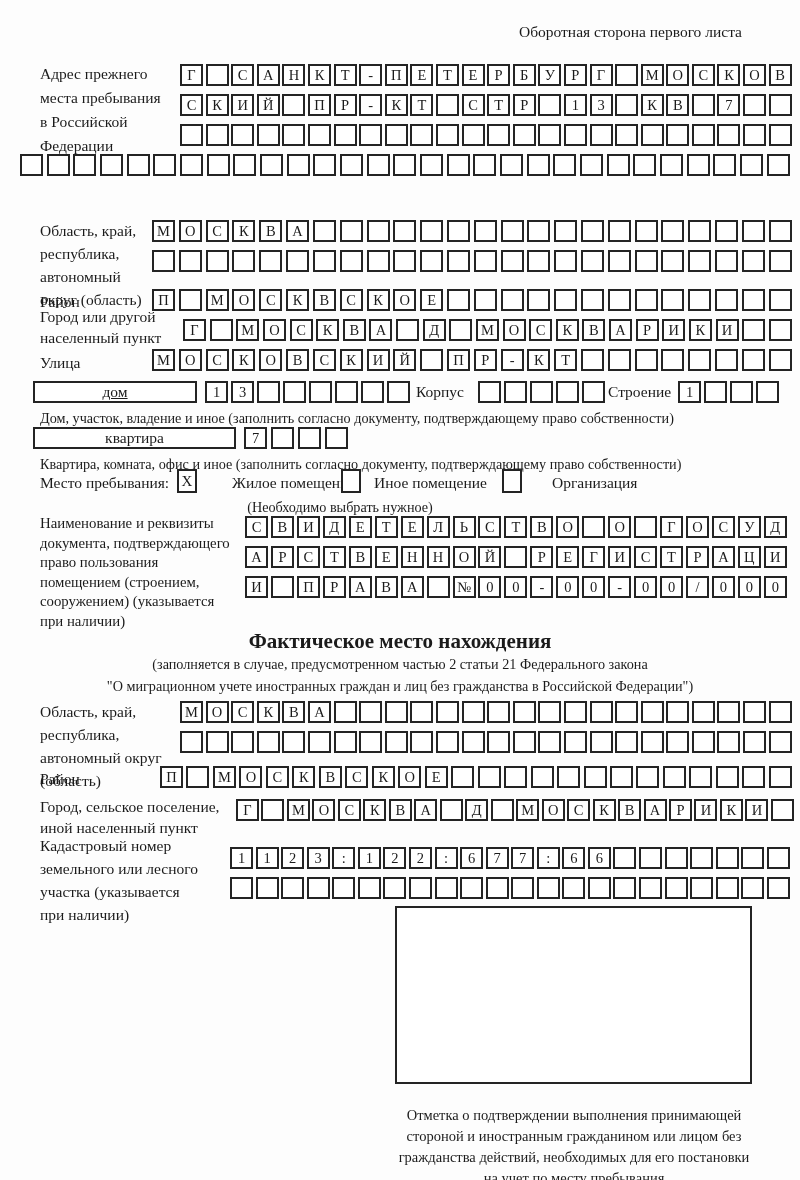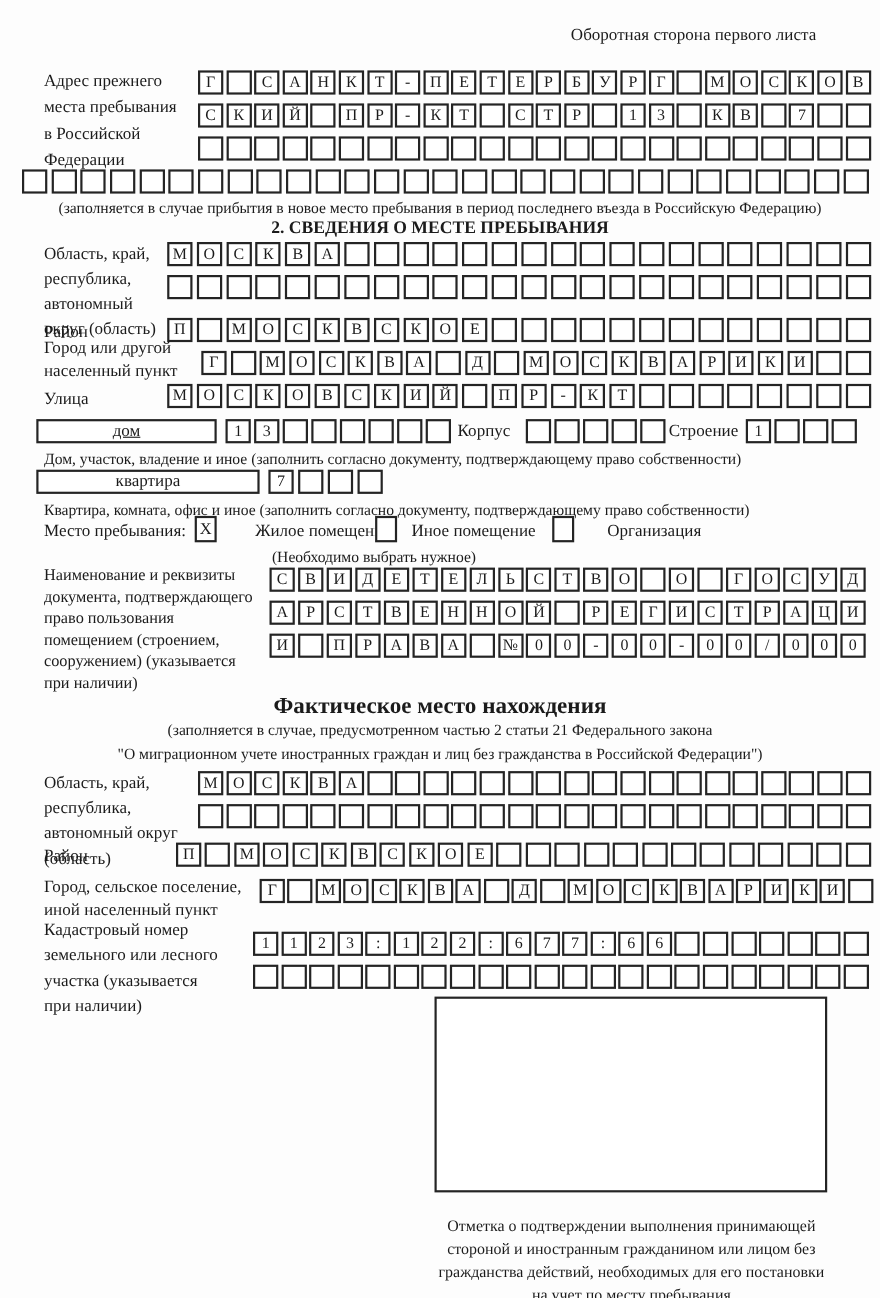--- a/index.html
+++ b/index.html
@@ -141,23 +141,21 @@
       <span class="cell"></span>
       <span class="cell"></span>
       <span class="cell"></span>
       <span class="cell"></span>
       <span class="cell"></span>
       <span class="cell"></span>
       <span class="cell"></span>
       <span class="cell"></span>
       <span class="cell"></span>
     </div>
-  <div class="abs note centered" style="top:181px;">(заполняется в случае прибытия в новое место пребывания в период последнего въезда в Российскую Федерацию)</div>
-
-  <div class="abs title centered" style="top:199px;">2. СВЕДЕНИЯ О МЕСТЕ ПРЕБЫВАНИЯ</div>
+
 
   <div class="abs label" style="left:40px;top:219px;width:140px;line-height:23px;">Область, край,
 республика,
 автономный
 округ (область)</div>
   <div class="cellrow" style="left:152px;top:220px;width:640px;">
       <span class="cell">М</span>
       <span class="cell">О</span>
       <span class="cell">С</span>
       <span class="cell">К</span>

